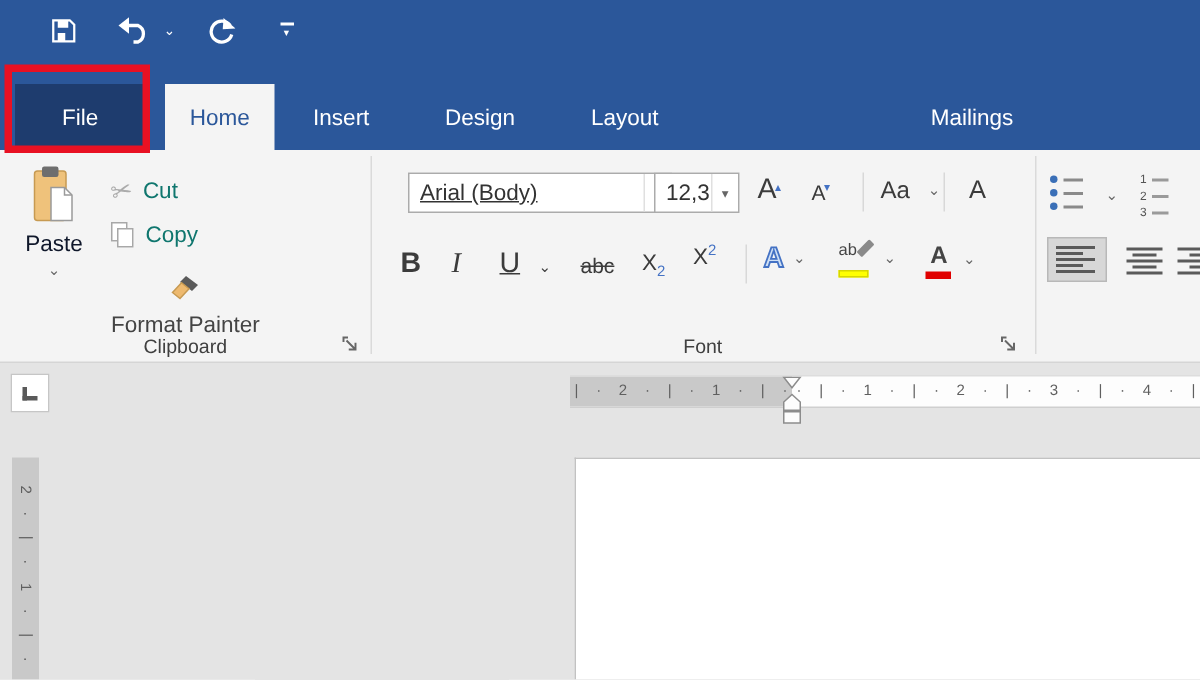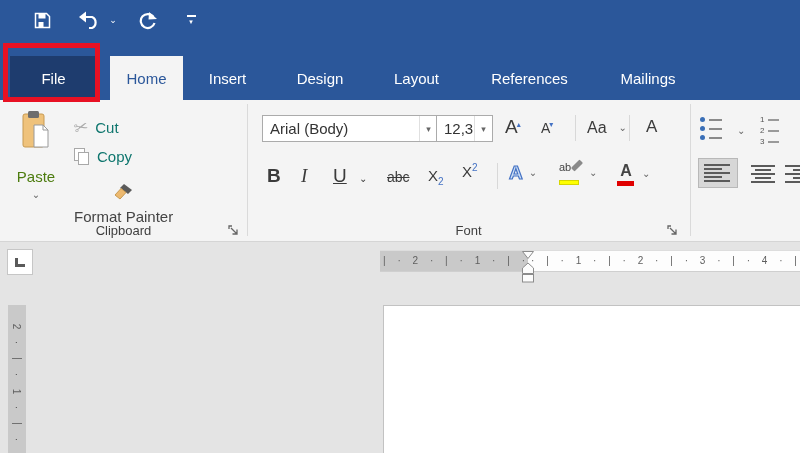--- a/index.html
+++ b/index.html
@@ -24,21 +24,21 @@
 
   
   .ribbon { position:absolute; left:0; top:100px; width:800px; height:142px; background:#F4F4F4; border-bottom:1px solid #D5D5D5; }
   .gsep { position:absolute; top:4px; height:132px; width:1px; background:#DADADA; }
   .glabel { position:absolute; bottom:4px; width:100%; text-align:center; font-size:13px; color:#404040; }
   .launcher { position:absolute; bottom:6px; width:13px; height:13px; cursor:pointer; }
   .group { position:absolute; top:0; height:142px; }
 
   
   .paste { position:absolute; left:8px; top:10px; width:56px; height:104px; display:flex; flex-direction:column; align-items:center; cursor:pointer; }
-  .paste-label { font-size:15px; color:#4d7c0f; margin-top:16px; }
+  .paste-label { font-size:15px; color:#0f172a; margin-top:2px; }
   .chev { font-size:10px; color:#666; line-height:8px; }
   .cc-row { position:absolute; left:74px; display:flex; align-items:center; gap:7px; cursor:pointer; }
   .cc-label { font-size:15px; color:#0f766e; }
   .fp-label { font-size:15px; color:#444; }
   .scissors { color:#ABABAB; font-size:17px; transform:rotate(-15deg); }
   .copyic { position:relative; width:16px; height:17px; }
   .copyic i { position:absolute; width:11px; height:13px; background:#fff; border:1px solid #A8A8A8; }
   .copyic i:nth-child(1){ left:0; top:0; } .copyic i:nth-child(2){ left:4px; top:4px; }
 
   
@@ -124,21 +124,20 @@
       <span style="font-size:7px;">▾</span>
     </div>
   </div>
 
   <div class="tabbar">
     <div class="tab tab-file">File</div>
     <div class="tab tab-home">Home</div>
     <div class="tab tab-insert">Insert</div>
     <div class="tab tab-layout">Layout</div>
     <div class="tab tab-design">Design</div>
-    <div class="tab tab-references">References</div>
     <div class="tab tab-mailings">Mailings</div>
   </div>
   <div class="redbox"></div>
 
   <div class="ribbon">
     <div class="gsep" style="left:247px;"></div>
     <div class="gsep" style="left:690px;"></div>
 
     <div class="group" style="left:0; width:247px;">
       <div class="paste">
@@ -171,21 +170,21 @@
       </div>
       <div class="glabel">Clipboard</div>
       <div class="launcher" style="right:7px;">
         <svg width="13" height="13" viewBox="0 0 13 13">
           <path d="M2 5 V2 H5 M4 4 L10 10 M10 5.5 V10 H5.5" fill="none" stroke="#666" stroke-width="1.3"></path>
         </svg>
       </div>
     </div>
 
     <div class="group" style="left:247px; width:443px;">
-      <div class="combo" style="left:15px; top:15px; width:176px;">
+      <div class="combo" style="left:25px; top:15px; width:176px;text-decoration:underline;">
         <span>Arial (Body)</span>
         <span class="dd">▾</span>
       </div>
       <div class="combo" style="left:189px; top:15px; width:57px;">
         <span>12,3</span>
         <span class="dd">▾</span>
       </div>
       <div class="fbtn" style="left:258px; top:16px;">
         <span class="growA">A</span>
           <span class="tri">▴</span>

